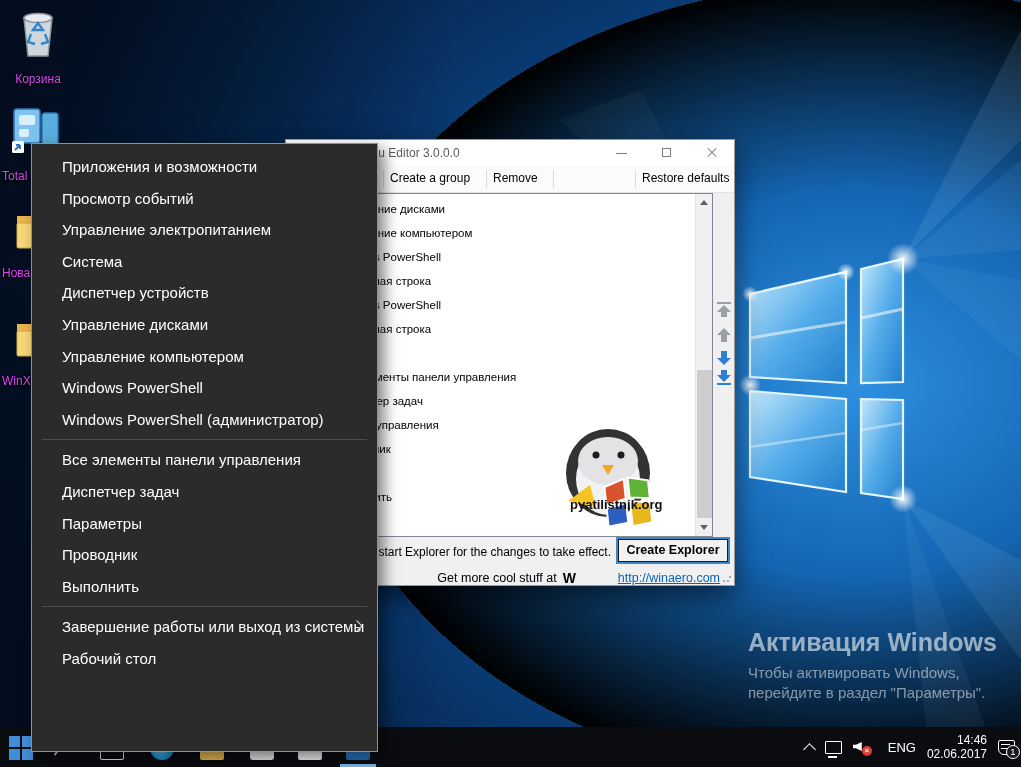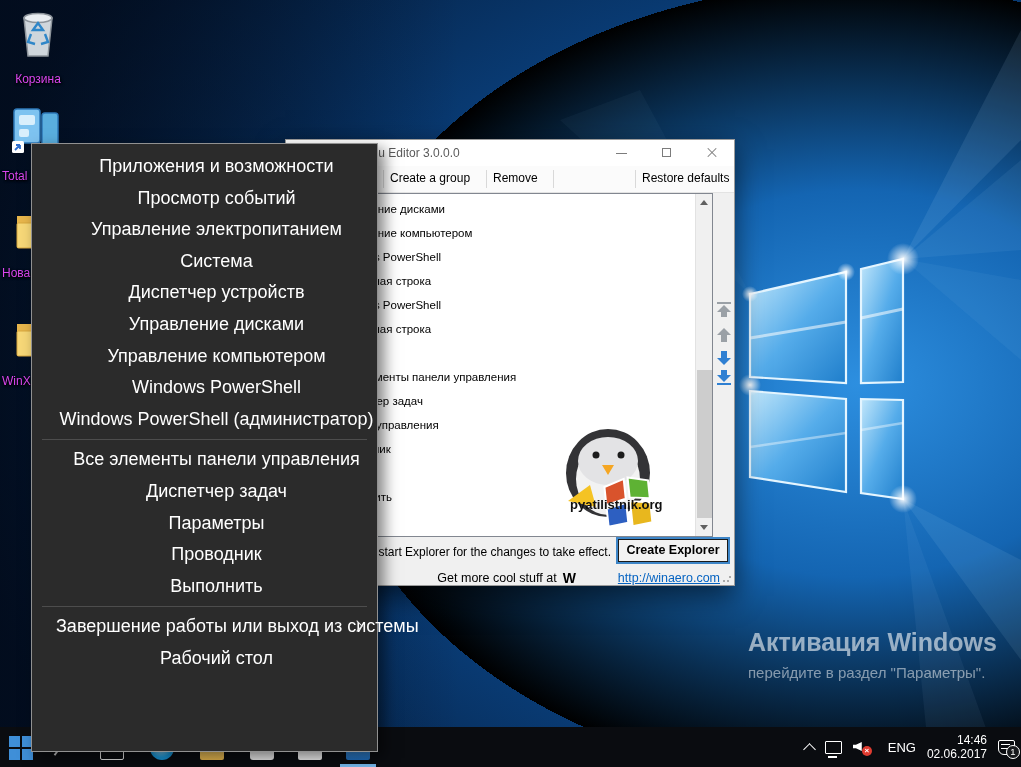--- a/index.html
+++ b/index.html
@@ -55,21 +55,21 @@
   #w-logo{font-weight:bold;font-size:14px;color:#000;line-height:14px;}
   #footer-link{color:#0563c1;text-decoration:underline;margin-left:36px;}
   #grip{position:absolute;right:2px;bottom:2px;width:10px;height:10px;
         background:radial-gradient(circle at 2px 8px,#aaa 1px,transparent 1.4px),
                    radial-gradient(circle at 6px 8px,#aaa 1px,transparent 1.4px),
                    radial-gradient(circle at 8px 4px,#aaa 1px,transparent 1.4px);}
 
   
   #winx{position:absolute;left:31px;top:143px;width:347px;height:609px;z-index:10;
         background:#2b2b2b;border:1px solid #919191;box-shadow:6px 6px 14px rgba(0,0,0,.5);padding:7px 0;}
-  .menu-item{position:relative;height:31.6px;line-height:31.6px;padding-left:24px;font-size:18px;color:#fff;white-space:nowrap;text-align:center;}
+  .menu-item{position:relative;height:31.6px;line-height:31.6px;padding-left:30px;font-size:15px;color:#fff;white-space:nowrap;}
   .menu-sep{height:1px;background:#4d4d4d;margin:4px 10px;}
   .chev{position:absolute;right:16px;top:11px;width:8px;height:8px;border-top:1.5px solid #e8e8e8;border-right:1.5px solid #e8e8e8;transform:rotate(45deg);}
 
   
   #activation{position:absolute;left:748px;top:628px;z-index:1;}
   #act-title{font-size:25px;color:rgba(255,255,255,.58);font-weight:bold;}
   .act-line{font-size:15px;color:rgba(255,255,255,.5);line-height:20px;}
   #act-title{margin-bottom:6px;}
 
   
@@ -190,20 +190,21 @@
   <div class="desk-icon" style="left:0;top:318px;">
     <svg width="76" height="42" viewBox="0 0 76 42">
       <path d="M17 6 h16 l4 5 h22 v27 h-42 z" fill="#e8b64c"></path>
       <rect x="17" y="13" width="42" height="25" rx="1.5" fill="#f7d878" stroke="#d9a83f" stroke-width="1"></rect>
     </svg>
     <div class="dlabel left">WinX...</div>
   </div>
 
   <div id="activation">
     <div id="act-title">Активация Windows</div>
+    <div class="act-line">Чтобы активировать Windows,</div>
     <div class="act-line">перейдите в раздел "Параметры".</div>
   </div>
 
   <div id="editor">
     <div id="titlebar">
       <span class="winicon"></span>
       <span id="win-title">Win+X Menu Editor 3.0.0.0</span>
       <div class="cap-btn" id="btn-min">
           <span class="bar"></span>
         </div>

